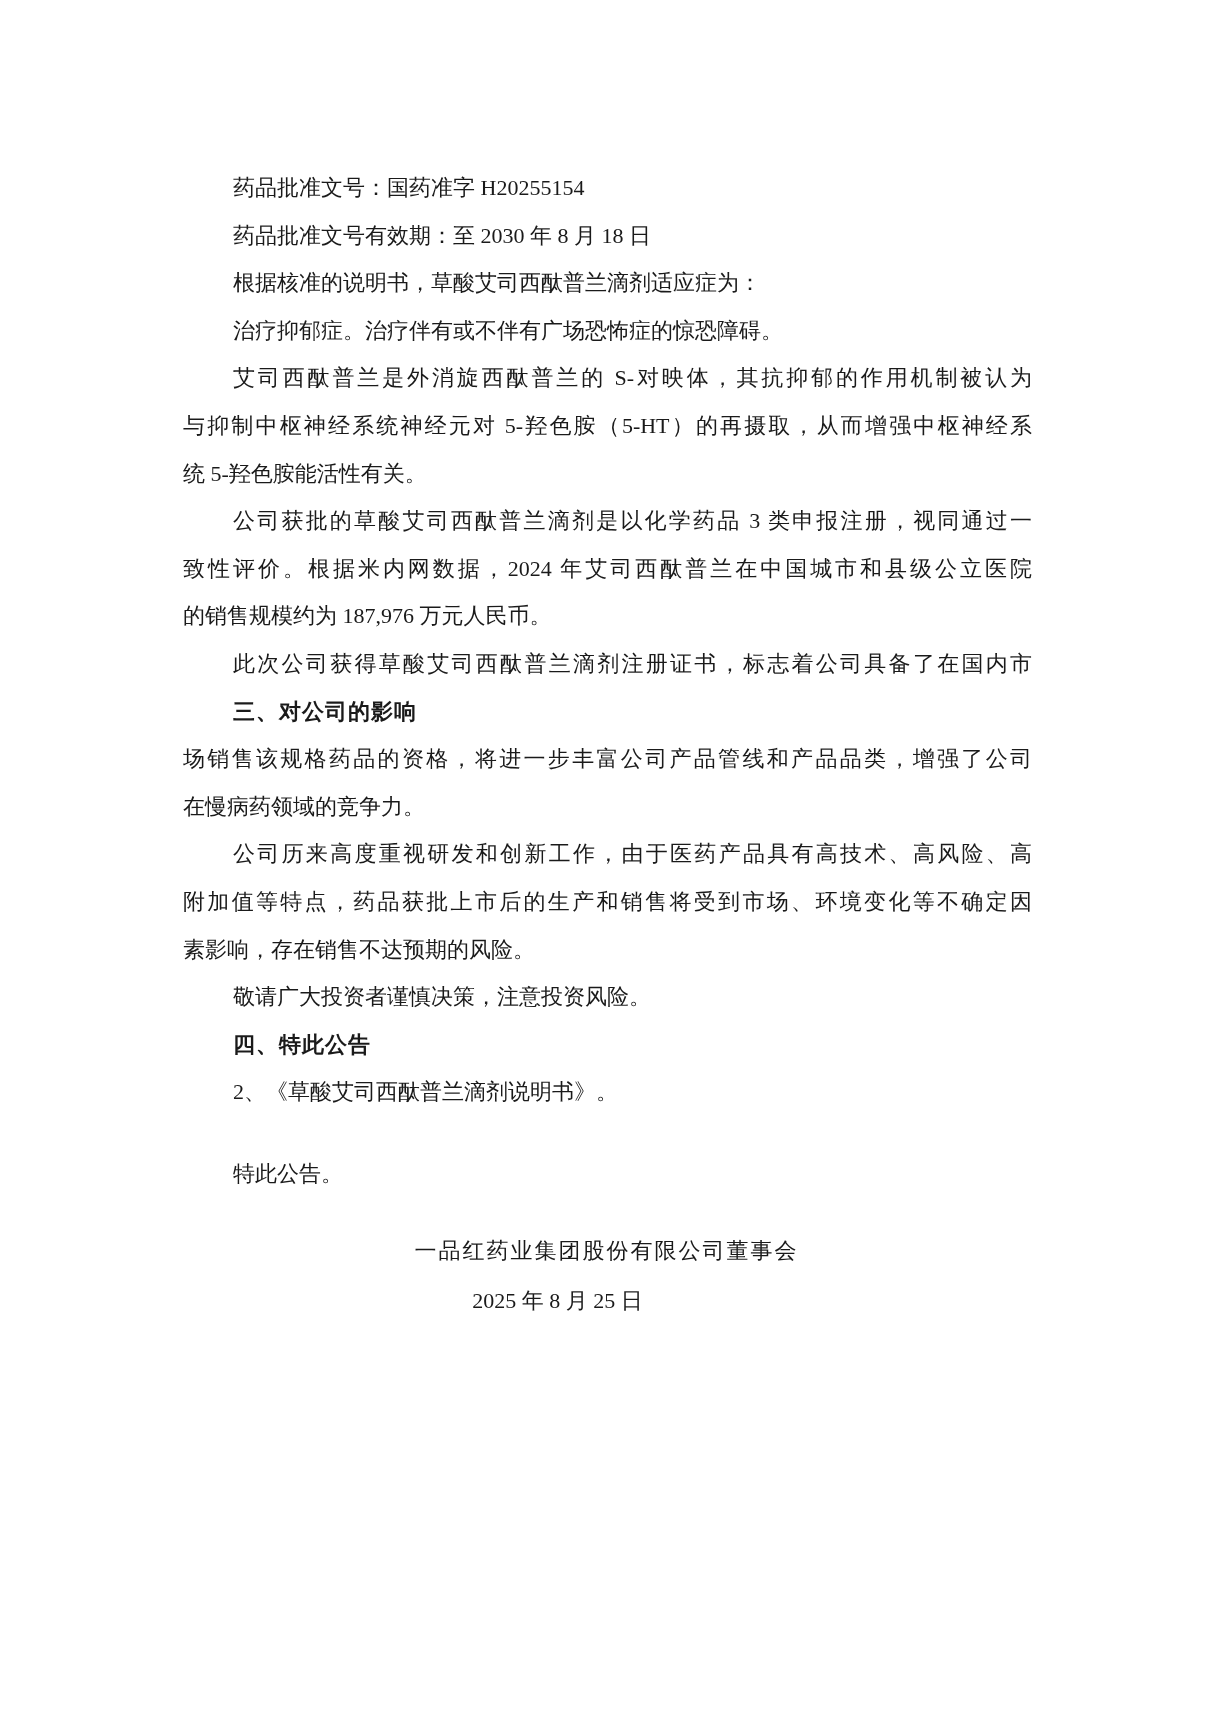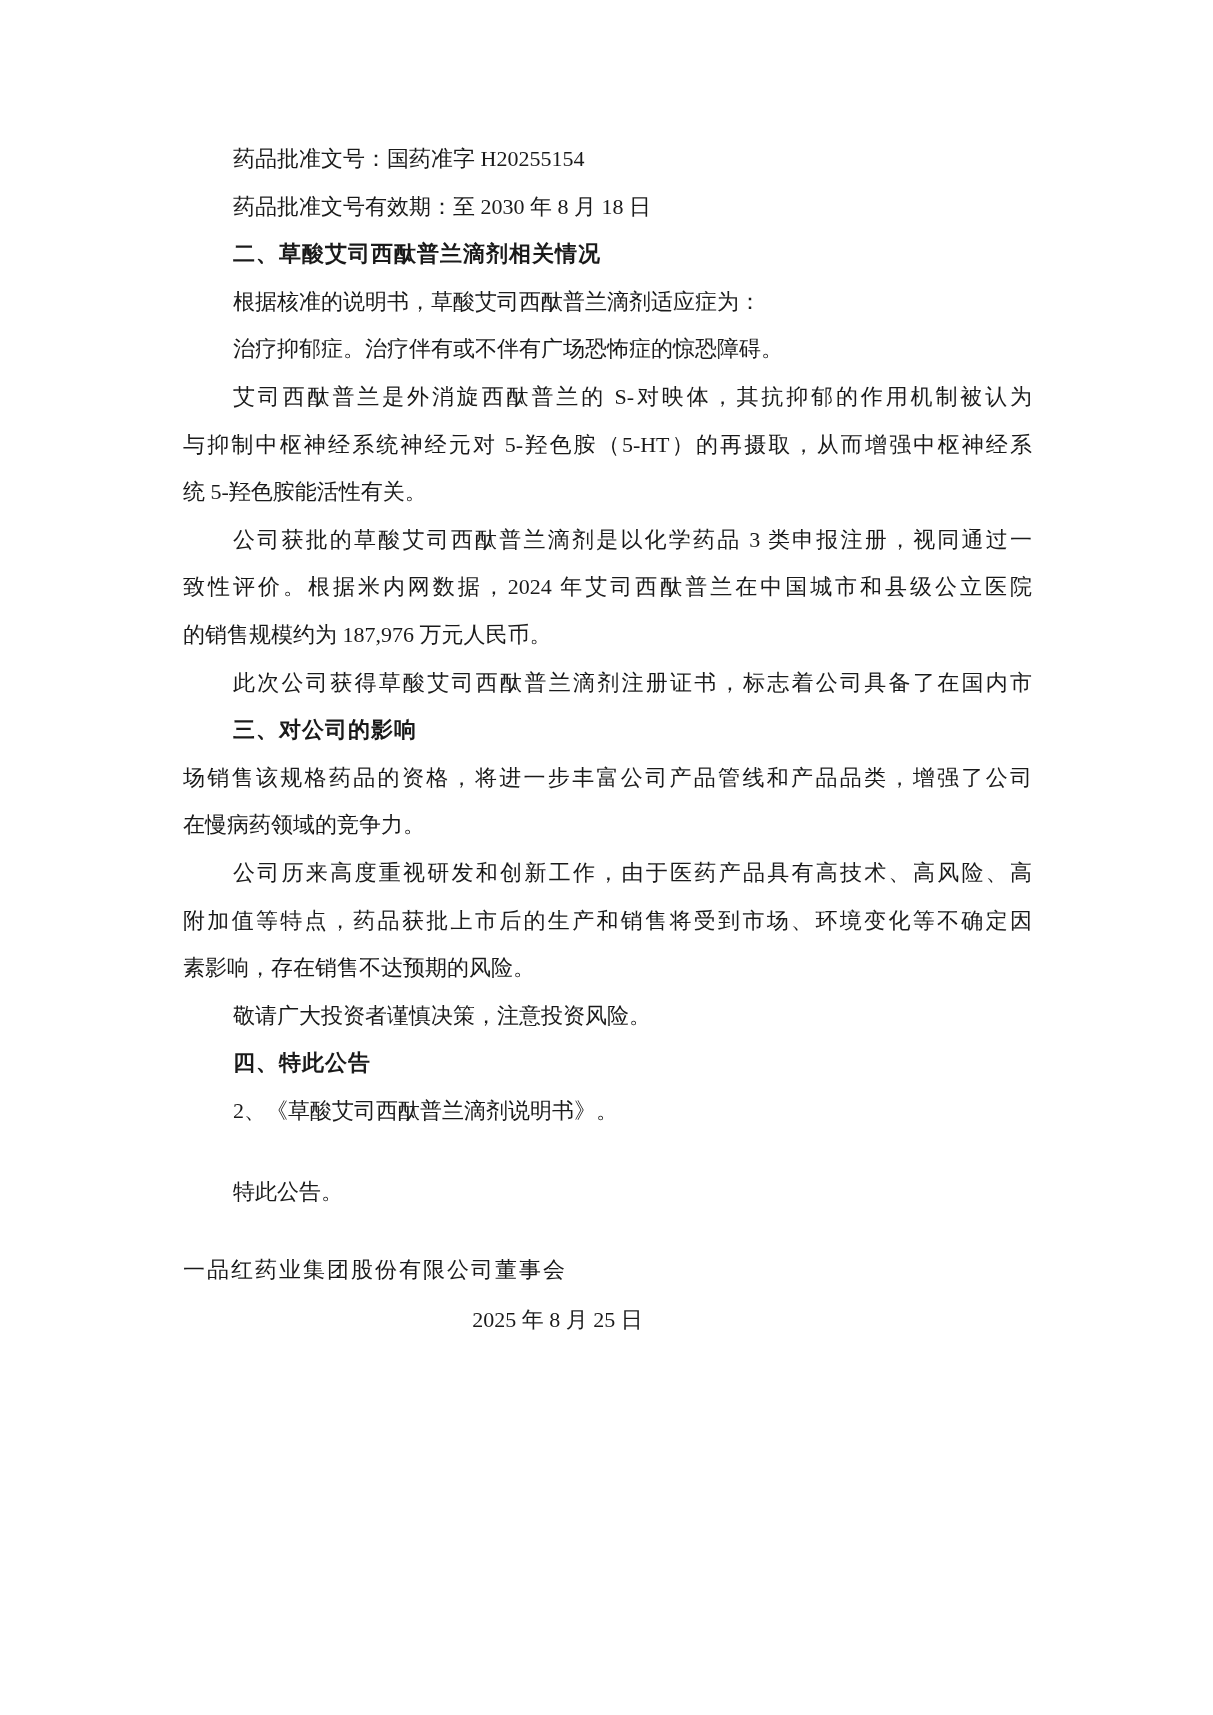--- a/index.html
+++ b/index.html
@@ -10,21 +10,21 @@
   .page {
     position: relative;
     width: 1213px;
     height: 1715px;
     background: #ffffff;
     overflow: hidden;
   }
   .content {
     position: absolute;
     left: 183px;
-    top: 135px;
+    top: 164px;
     width: 849px;
     font-family: "Liberation Serif", "DejaVu Serif", serif;
     font-size: 22px;
     color: #1a1a1a;
     font-weight: 400;
   }
   .line {
     height: 47.6px;
     line-height: 47.6px;
     white-space: nowrap;
@@ -46,40 +46,39 @@
     padding-left: 50px;
     text-align: justify;
     text-align-last: justify;
     white-space: normal;
   }
   .closing-line {
     margin-top: 34px;
   }
   .sig-company {
     margin-top: 30px;
-    text-align: left;
+    text-align: center;
     padding-right: 2px;
     letter-spacing: 2px;
   }
   .sig-date {
     margin-top: 2px;
     text-align: center;
     padding-right: 100px;
   }
 </style>
 </head>
 <body>
 
 <div class="page">
   <div class="content">
 
     <div class="line indent">药品批准文号：国药准字 H20255154</div>
     <div class="line indent">药品批准文号有效期：至 2030 年 8 月 18 日</div>
 
-    <div class="line heading">二、草酸艾司西酞普兰滴剂相关情况</div>
 
     <div class="line indent">根据核准的说明书，草酸艾司西酞普兰滴剂适应症为：</div>
     <div class="line indent">治疗抑郁症。治疗伴有或不伴有广场恐怖症的惊恐障碍。</div>
 
     <div class="line indent-justify">艾司西酞普兰是外消旋西酞普兰的 S-对映体，其抗抑郁的作用机制被认为</div>
     <div class="line justify">与抑制中枢神经系统神经元对 5-羟色胺（5-HT）的再摄取，从而增强中枢神经系</div>
     <div class="line">统 5-羟色胺能活性有关。</div>
 
     <div class="line indent-justify">公司获批的草酸艾司西酞普兰滴剂是以化学药品 3 类申报注册，视同通过一</div>
     <div class="line justify">致性评价。根据米内网数据，2024 年艾司西酞普兰在中国城市和县级公立医院</div>

